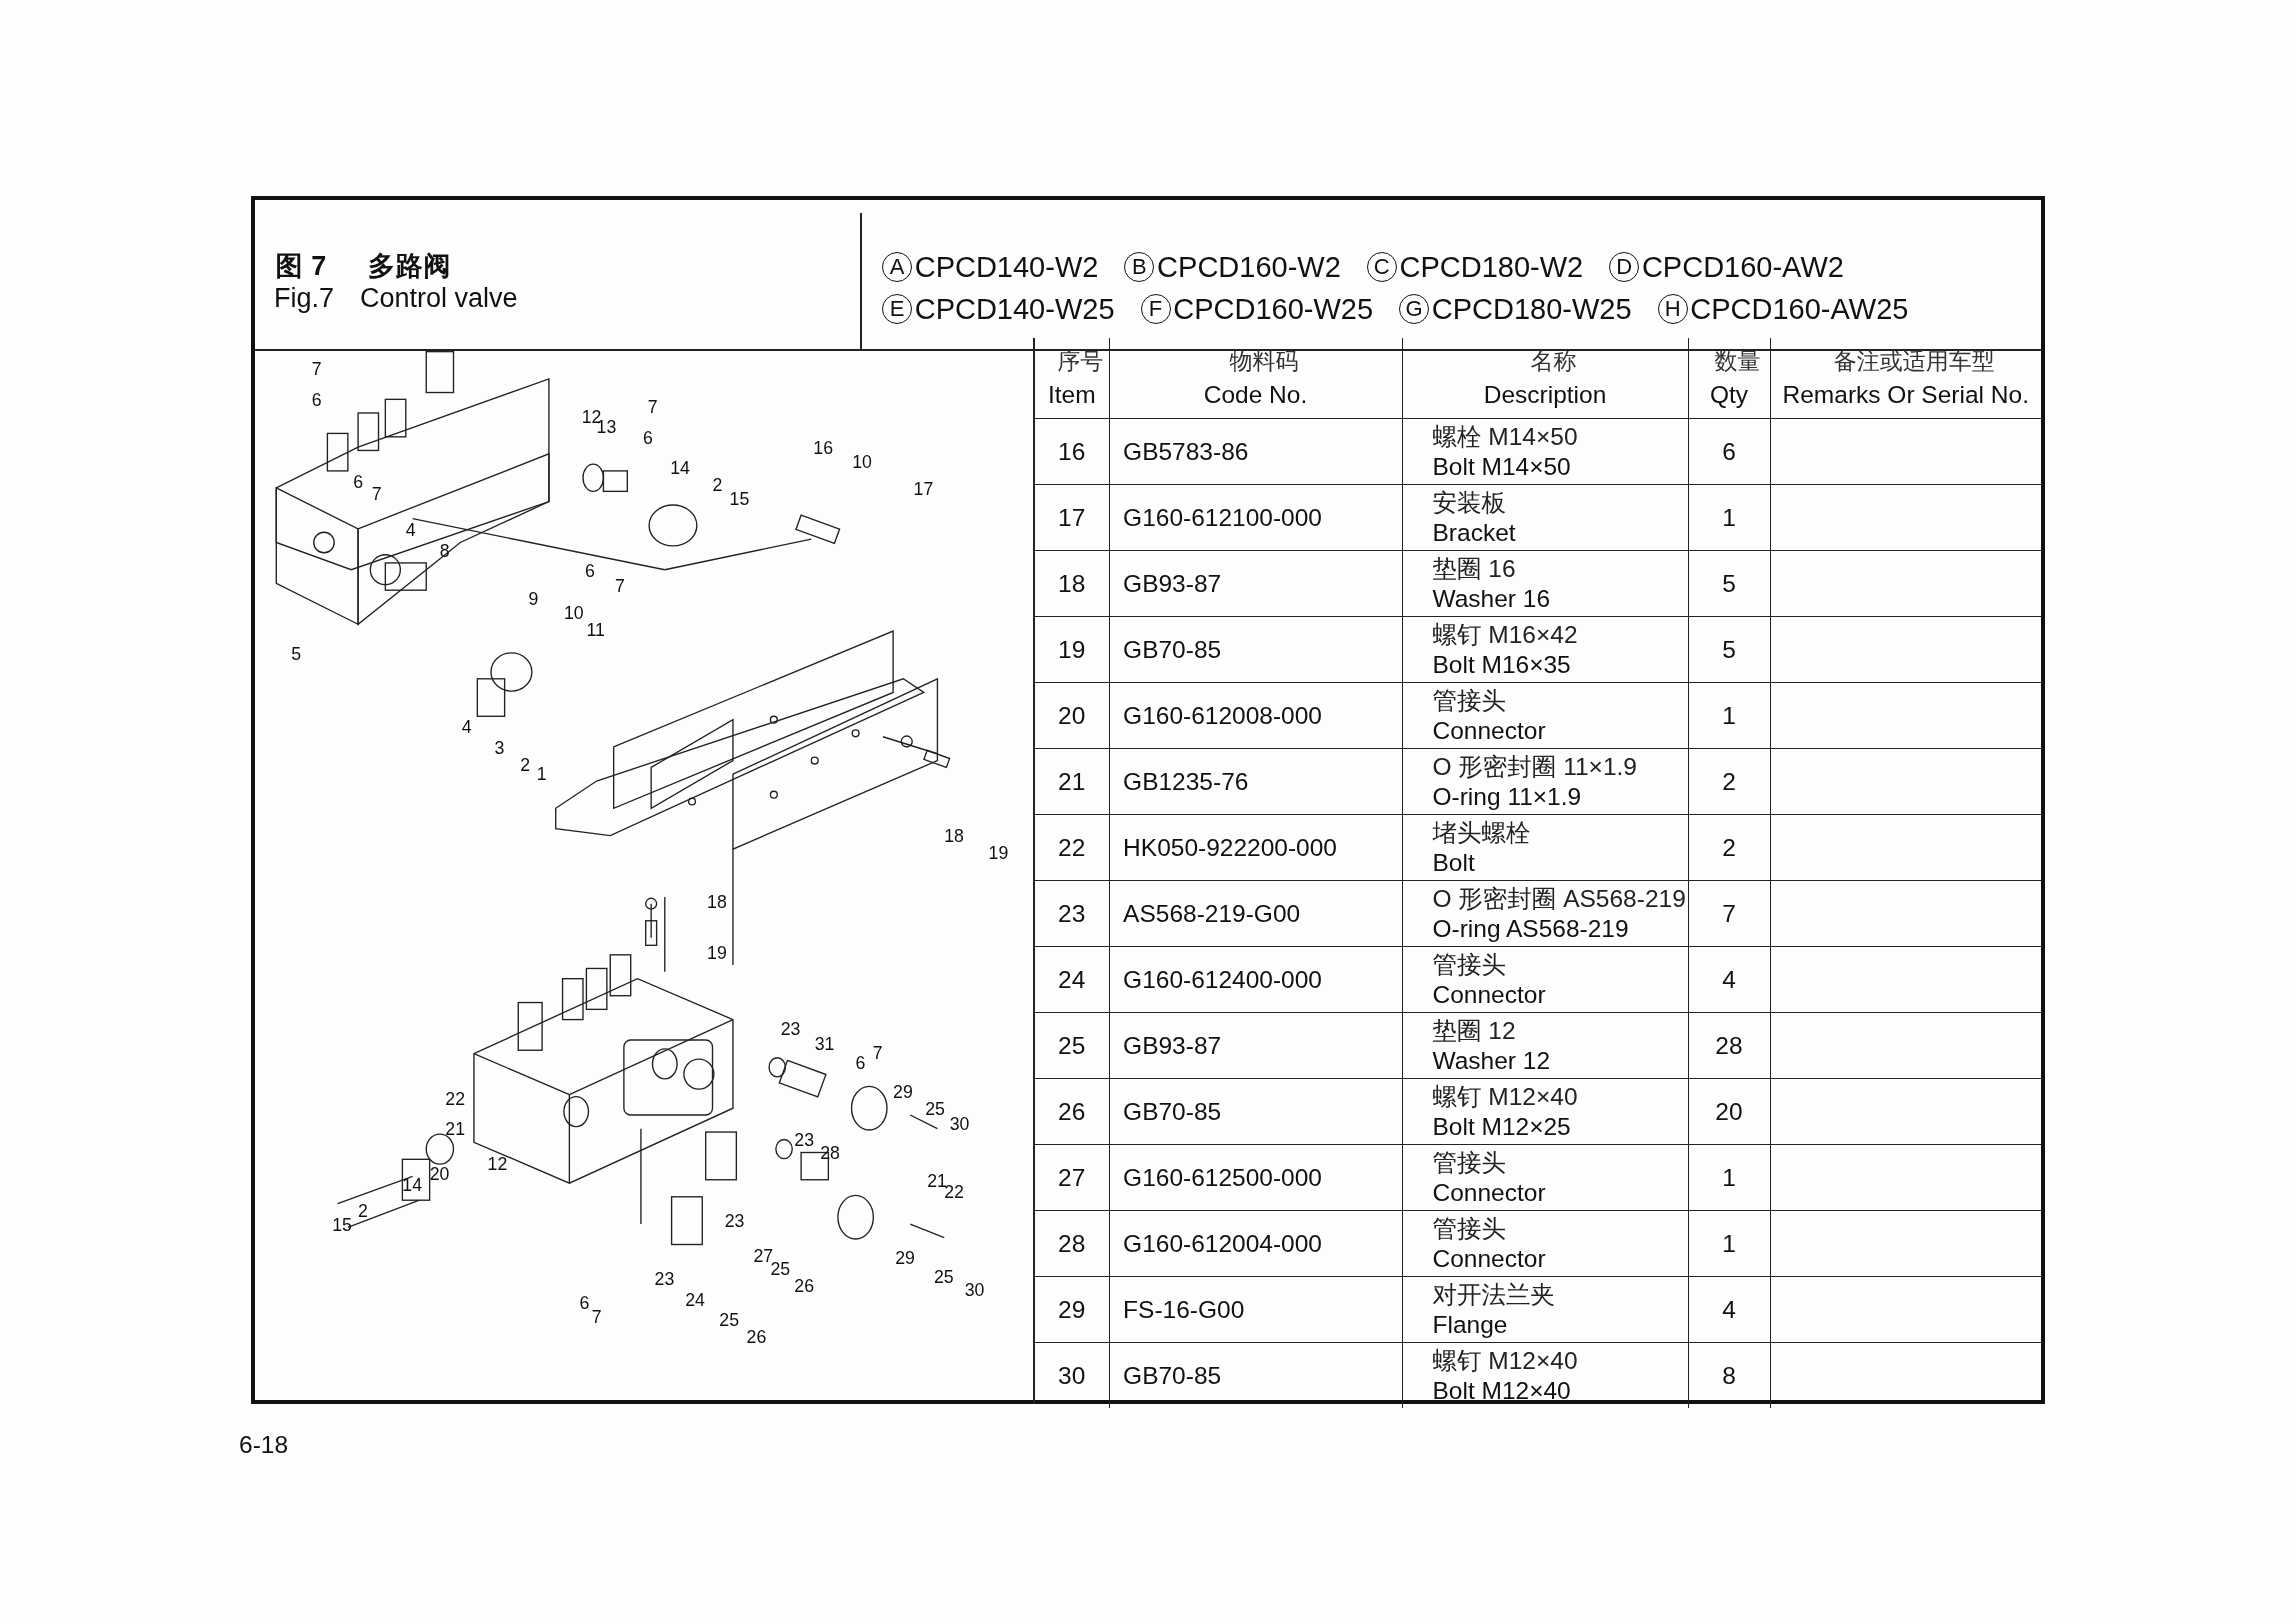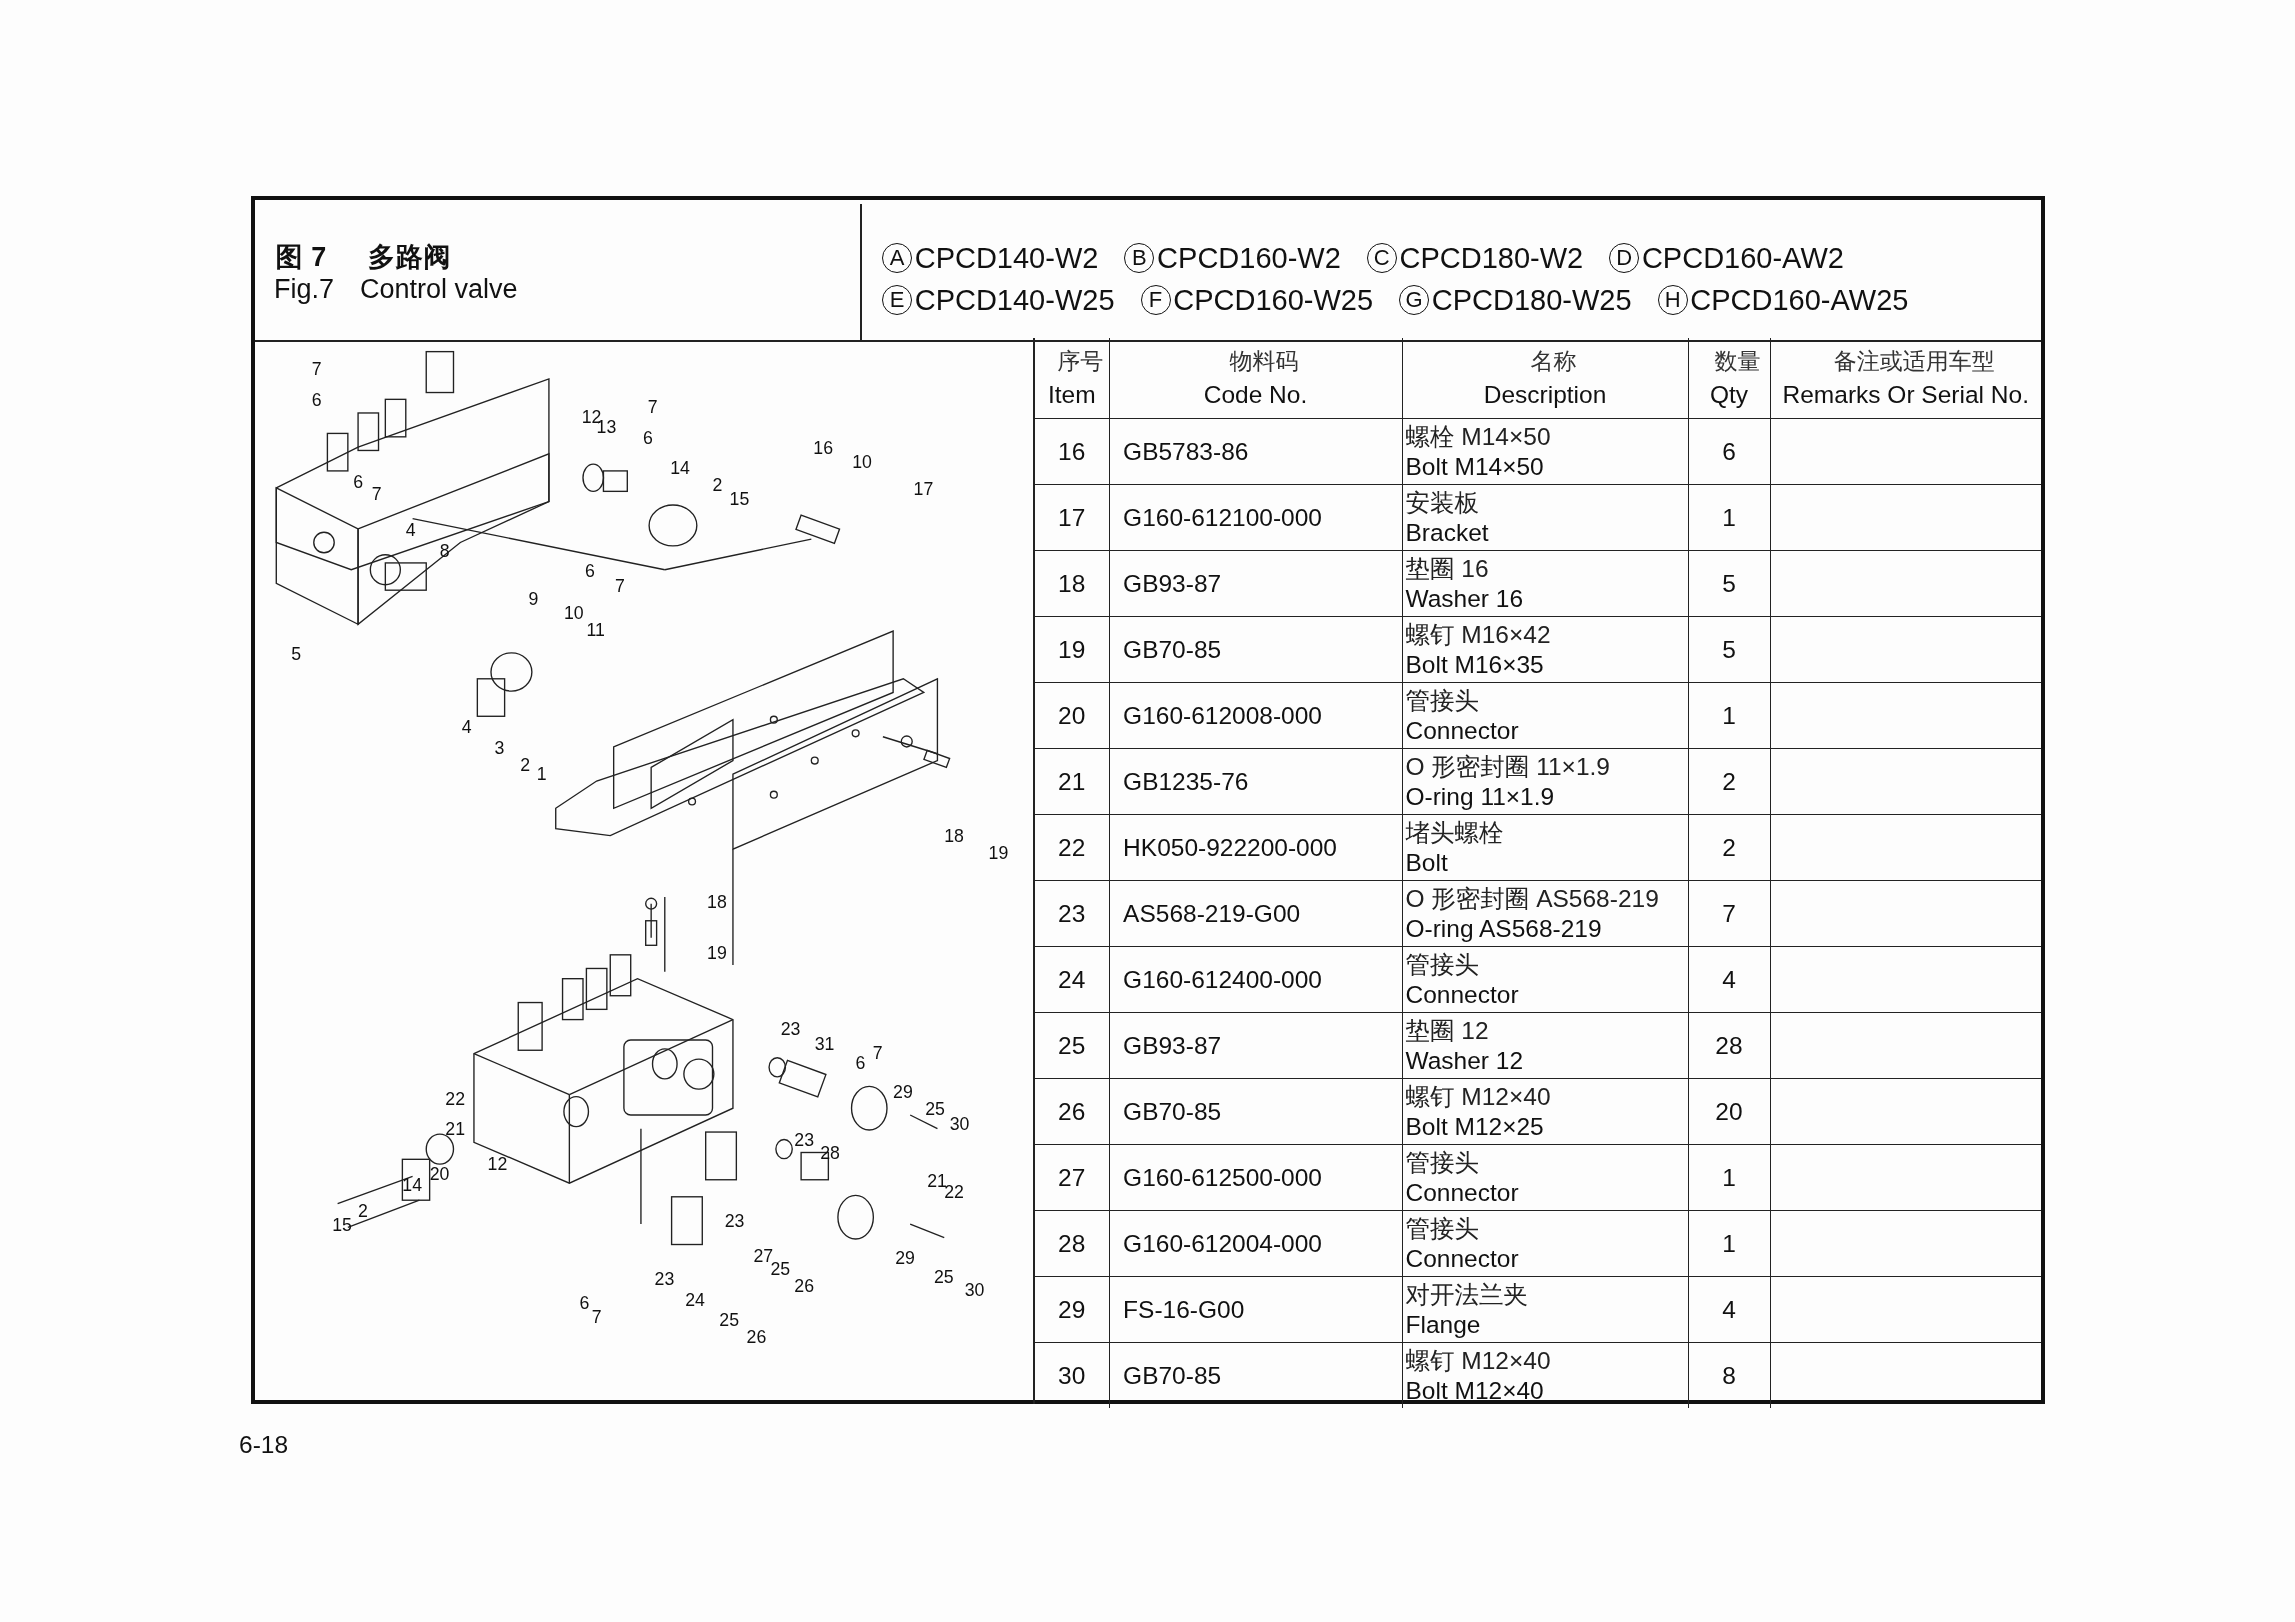--- a/index.html
+++ b/index.html
@@ -1,39 +1,39 @@
 <!DOCTYPE html>
 <html style="font-size:11px"><head>
 <meta charset="utf-8">
 <style>
   html, body { margin:0; padding:0; background:#fdfdfd; }
   body { width:2295px; height:1623px; position:relative; font-family:"Liberation Sans", "DejaVu Sans", sans-serif; color:#111; overflow:hidden; }
   .frame { position:absolute; left:251px; top:196px; width:1794px; height:1208px; border:4.1px solid #111; box-sizing:border-box; }
-  .header { position:absolute; left:0; top:4px; width:100%; height:138px; border-bottom:2px solid #222; box-sizing:border-box; }
+  .header { position:absolute; left:0; top:13px; width:100%; height:138px; border-bottom:2px solid #222; box-sizing:border-box; }
   .title-block { position:absolute; left:0; top:0; width:607px; height:100%; border-right:2px solid #222; box-sizing:border-box; }
   .title-cn { position:absolute; left:20.4px; top:35px; font-size:27px; font-weight:bold; letter-spacing:0.7px; }
   .title-cn span.gap { display:inline-block; width:41px; }
   .title-en { position:absolute; left:19px; top:70px; font-size:27px; font-weight:normal; }
   .title-en span.gap { display:inline-block; width:26px; }
   .models { position:absolute; left:627px; top:33px; }
   .model-row { height:42px; display:flex; }
   .model { font-size:29px; margin-right:26px; display:flex; align-items:center; white-space:nowrap; }
   .circ { display:inline-flex; width:30px; height:30px; border:1.7px solid #111; border-radius:50%; font-size:22px; align-items:center; justify-content:center; margin-right:2.7px; box-sizing:border-box; line-height:1; }
   .diagram { position:absolute; left:0; top:138px; width:780px; height:1066px; border-right:2px solid #222; box-sizing:border-box; }
   .diagram svg { width:100%; height:100%; }
   .callout { font-size:26px; font-family:"Liberation Sans", sans-serif; fill:#111; }
   .table-wrap { position:absolute; left:780px; top:138px; right:0; bottom:0; }
   table { border-collapse:collapse; width:100%; height:100%; table-layout:fixed; }
   th, td { border:1.7px solid #222; font-weight:normal; font-size:24.5px; padding:0; }
   th { height:80px; text-align:center; line-height:33px; }
   th .cn { color:#333; font-size:23px;padding-left:17px; }
   td { height:65px; }
   td.item, td.qty { text-align:center; }
   td.code { padding-left:13.6px; }
-  td.desc { padding-left:3px; line-height:30px; }
+  td.desc { padding-left:30px; line-height:30px; }
   td.desc .cn { color:#222; }
   tr > *:first-child { border-left:none; }
   tr > *:last-child { border-right:none; }
   thead tr th { border-top:none; }
   tbody tr:last-child td { border-bottom:none; }
   .page-num { position:absolute; left:239px; top:1431px; font-size:24.5px; }
 </style>
 </head>
 <body>
 

